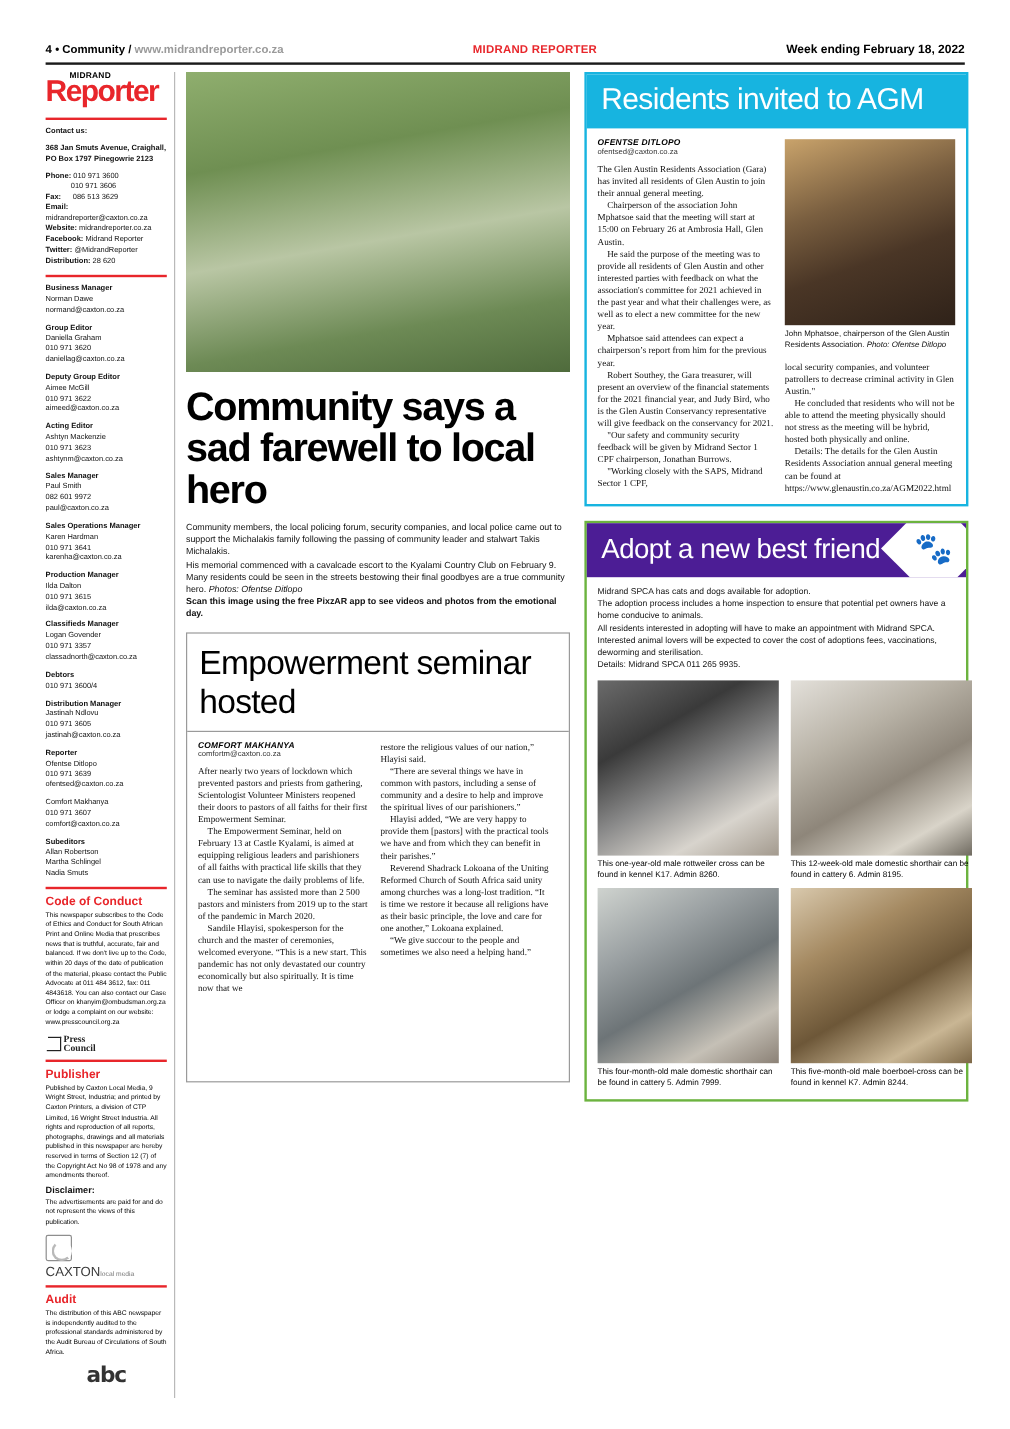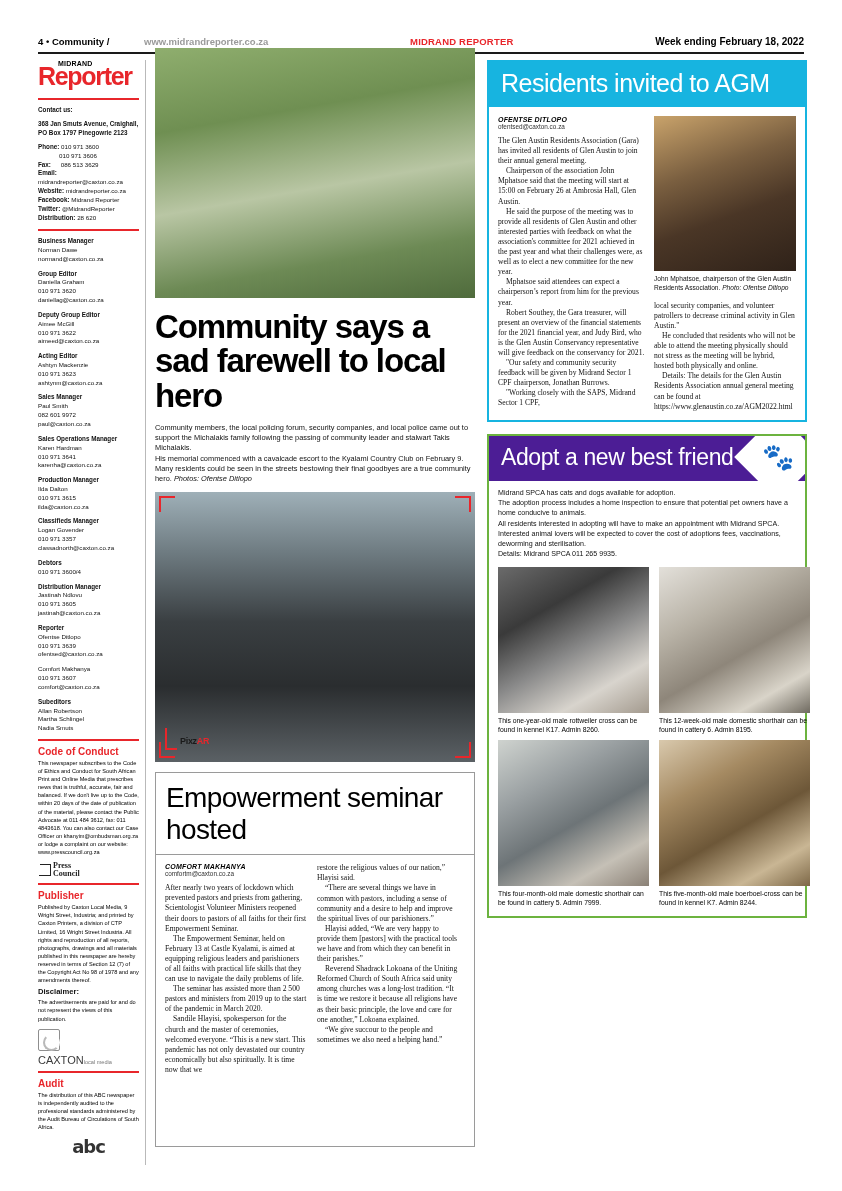--- a/index.html
+++ b/index.html
@@ -16,21 +16,21 @@
   
   .page-header {
     position: absolute;
     left: 38px; top: 30px; width: 766px; height: 22px;
     display: flex; align-items: center; justify-content: space-between;
     font-size: 9.5px; font-weight: bold;
   }
   .ph-left { white-space: nowrap; }
   .ph-left .folio { color: #000; }
   .ph-left .sect { color: #000; }
-  .ph-left .url { color: #9a9a9a; font-weight: bold; margin-left: 32px; }
+  .ph-left .url { color: #9a9a9a; font-weight: bold; }
   .ph-center { color: #e8262b; letter-spacing: .2px; font-size: 9.5px; }
   .ph-right { font-size: 10px; }
   .header-rule {
     position:absolute; left:38px; top:52px; width:766px; height:1.6px;
     background:#1a1a1a;
   }
 
   
   .sidebar {
     position: absolute; left: 38px; top: 60px; width: 108px; height: 1105px;
@@ -93,21 +93,21 @@
   }
   .cx-word span { font-size:5.6px; color:#777; letter-spacing:0; }
   .abc-logo {
     margin:7px auto 0 auto; width:46px; height:17px;
     display:flex; align-items:center; justify-content:center;
     font-size:18px; font-weight:bold; color:#333;
     font-family:"DejaVu Sans", sans-serif; letter-spacing:-1px;
   }
 
   
-  .center-col { position:absolute; left:155px; top:48px; width:320px; }
+  .center-col { position:absolute; left:155px; top:60px; width:320px; }
 
   .photo {
     background:#c7cfc2; position:relative; overflow:hidden;
   }
   .photo-1 { width:320px; height:250px; }
 
   .headline-main {
     font-family:"Liberation Sans", sans-serif;
     font-weight:bold; font-size:33px; line-height:1.04;
     letter-spacing:-1.1px; margin:12px 0 10px 0; color:#000;
@@ -376,32 +376,23 @@
 
 <div class="center-col">
 
   <div class="photo photo-1 img-a"></div>
 
   <div class="headline-main">Community says a sad farewell to local hero</div>
 
   <div class="lede">
     <p>Community members, the local policing forum, security companies, and local police came out to support the Michalakis family following the passing of community leader and stalwart Takis Michalakis.</p>
     <p><span>His memorial commenced with a cavalcade escort to the Kyalami Country Club on February 9. Many residents could be seen in the streets bestowing their final goodbyes are a true community hero.</span> <span class="ital">Photos: Ofentse Ditlopo</span></p>
-  </div>
-
-  <div class="photo photo-2 img-b">
-    <div class="corner c-tl"></div>
-    <div class="corner c-tr"></div>
-    <div class="corner c-bl"></div>
-    <div class="corner c-br"></div>
-    <div class="pixzar">
-      <div class="bracket"></div>
-      <div class="pz"><span>Pixz</span><i>AR</i></div>
-    </div>
-  </div>
+    <p class="bold">Scan this image using the free PixzAR app to see videos and photos from the emotional day.</p>
+  </div>
+
 
   <div class="emp-box">
     <div class="emp-head">Empowerment seminar hosted</div>
     <div class="emp-body">
       <div class="emp-col">
         <div class="byline">COMFORT MAKHANYA</div>
         <div class="byemail">comfortm@caxton.co.za</div>
         <div class="bodytext" id="emp-col1">
             <p class="noind">After nearly two years of lockdown which prevented pastors and priests from gathering, Scientologist Volunteer Ministers reopened their doors to pastors of all faiths for their first Empowerment Seminar.</p>
             <p>The Empowerment Seminar, held on February 13 at Castle Kyalami, is aimed at equipping religious leaders and parishioners of all faiths with practical life skills that they can use to navigate the daily problems of life.</p>

